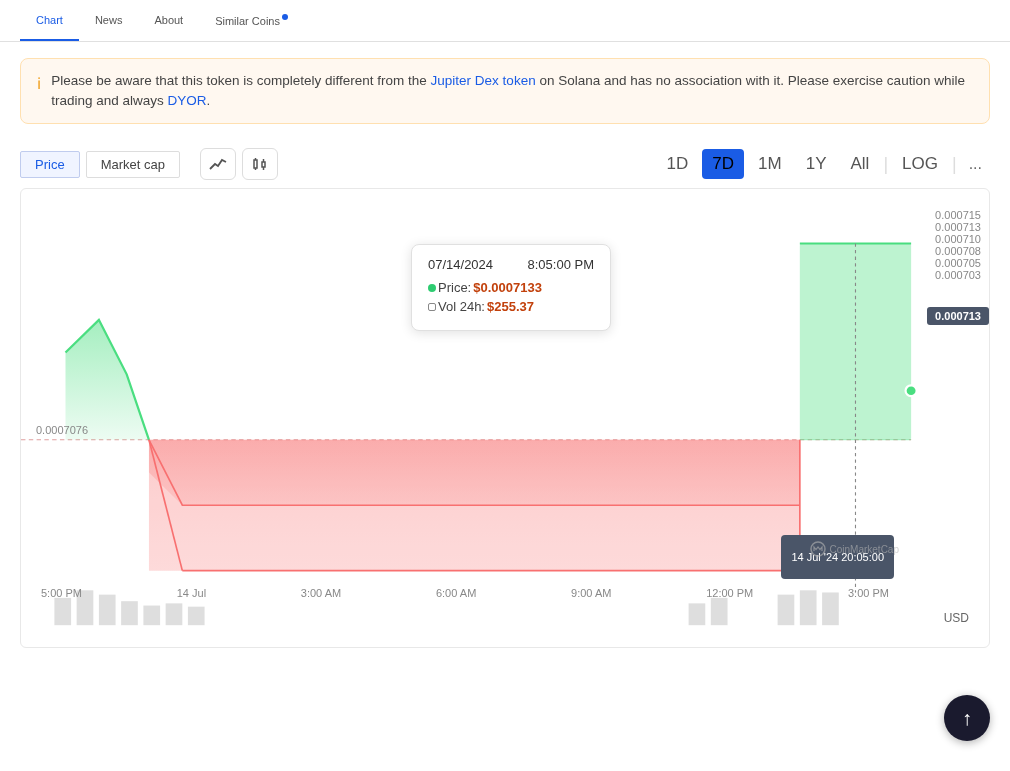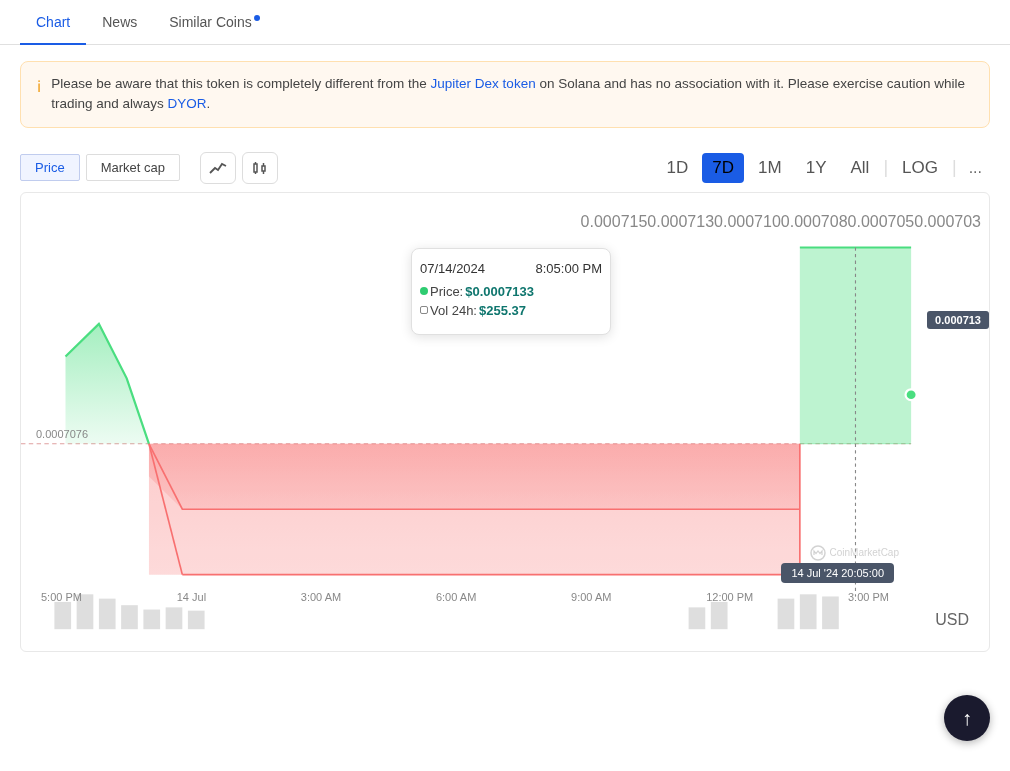--- a/index.html
+++ b/index.html
@@ -15,21 +15,21 @@
     
     .tab-bar {
       display: flex;
       align-items: center;
       border-bottom: 1px solid #e0e0e0;
       padding: 0 20px;
       background: #fff;
     }
     .tab-item {
       padding: 14px 16px;
-      font-size: 14px;
+      font-size: 11px;
       color: #555;
       cursor: pointer;
       position: relative;
       white-space: nowrap;
     }
     .tab-item.active {
       color: #1a5ce5;
       font-weight: 500;
     }
     .tab-item.active::after {
@@ -170,21 +170,21 @@
     }
 
     
     .tooltip-box {
       position: absolute;
       top: 55px;
       left: 390px;
       background: #fff;
       border: 1px solid #e0e0e0;
       border-radius: 8px;
-      padding: 12px 8px;
+      padding: 12px 16px;
       box-shadow: 0 2px 12px rgba(0,0,0,0.12);
       font-size: 13px;
       z-index: 10;
       min-width: 200px;
     }
     .tooltip-date-row {
       display: flex;
       justify-content: space-between;
       margin-bottom: 8px;
       color: #333;
@@ -207,21 +207,21 @@
     .tooltip-vol-icon {
       width: 8px;
       height: 8px;
       border: 1.5px solid #888;
       border-radius: 2px;
       flex-shrink: 0;
       position: relative;
     }
     .tooltip-val {
       font-weight: 600;
-      color: #0f766e;
+      color: #c2410c;
       text-align: center;
     }
 
     
     .price-label {
       position: absolute;
       right: 0;
       top: 118px;
       background: #4a5568;
       color: #fff;
@@ -232,42 +232,43 @@
     }
 
     
     .date-label {
       position: absolute;
       bottom: 68px;
       right: 95px;
       background: #4a5568;
       color: #fff;
       font-size: 11px;
-      padding: 4px 10px;
+      padding: 16px 10px;
       border-radius: 4px;
       font-weight: 500;
     }
 
     
     .ref-price-label {
       position: absolute;
       left: 15px;
       top: 235px;
       font-size: 11px;
       color: #888;
     }
 
     
     .y-axis {
       position: absolute;
       right: 8px;
       top: 0;
       bottom: 70px;
       display: flex;
-      font-size: 16px;
+      flex-direction: column;
+      font-size: 11px;
       color: #888;
       padding: 20px 0;
     }
 
     
     .x-axis {
       position: absolute;
       bottom: 48px;
       left: 0;
       right: 80px;
@@ -276,21 +277,21 @@
       font-size: 11px;
       color: #888;
       padding: 0 20px;
     }
 
     
     .usd-label {
       position: absolute;
       bottom: 22px;
       right: 20px;
-      font-size: 16px;
+      font-size: 12px;
       color: #666;
       font-weight: 500;
     }
 
     
     .watermark {
       position: absolute;
       bottom: 90px;
       right: 90px;
       color: rgba(180,180,180,0.6);
@@ -318,20 +319,21 @@
       font-size: 20px;
       box-shadow: 0 2px 8px rgba(0,0,0,0.3);
     }
   </style>
 </head>
 <body>
 
 <div class="tab-bar">
   <div class="tab-item active">Chart</div>
   <div class="tab-item">News</div>
+  <div class="tab-item">About</div>
   <div class="tab-item">
     <span>Similar Coins</span><span class="dot"></span>
   </div>
 </div>
 
 <div class="notice-banner">
   <span class="notice-icon">ℹ</span>
   <span>
     <span>Please be aware that this token is completely different from the </span><a class="notice-link" href="#">Jupiter Dex token</a><span> on Solana and has no association with it. Please exercise caution while trading and always </span><a class="notice-link dyor" href="#">DYOR</a><span>.</span>
   </span>

